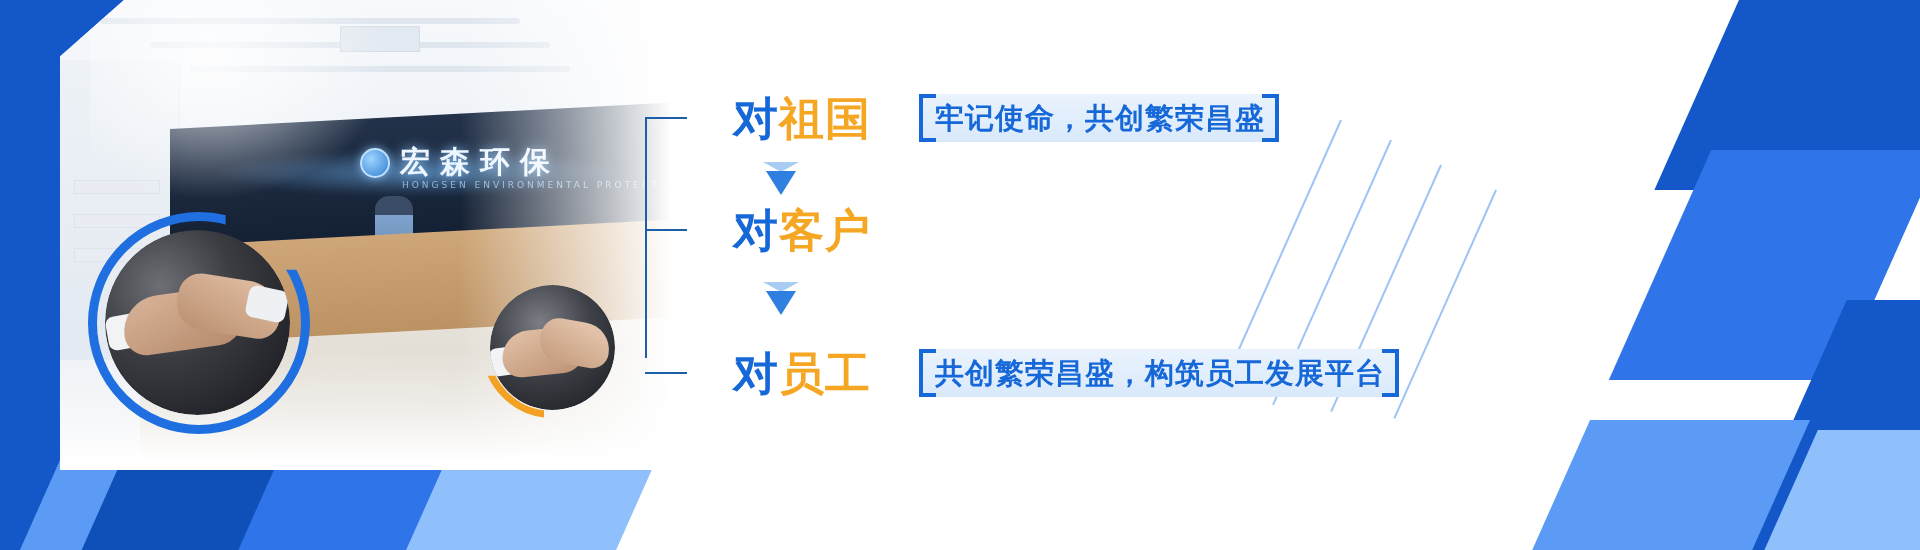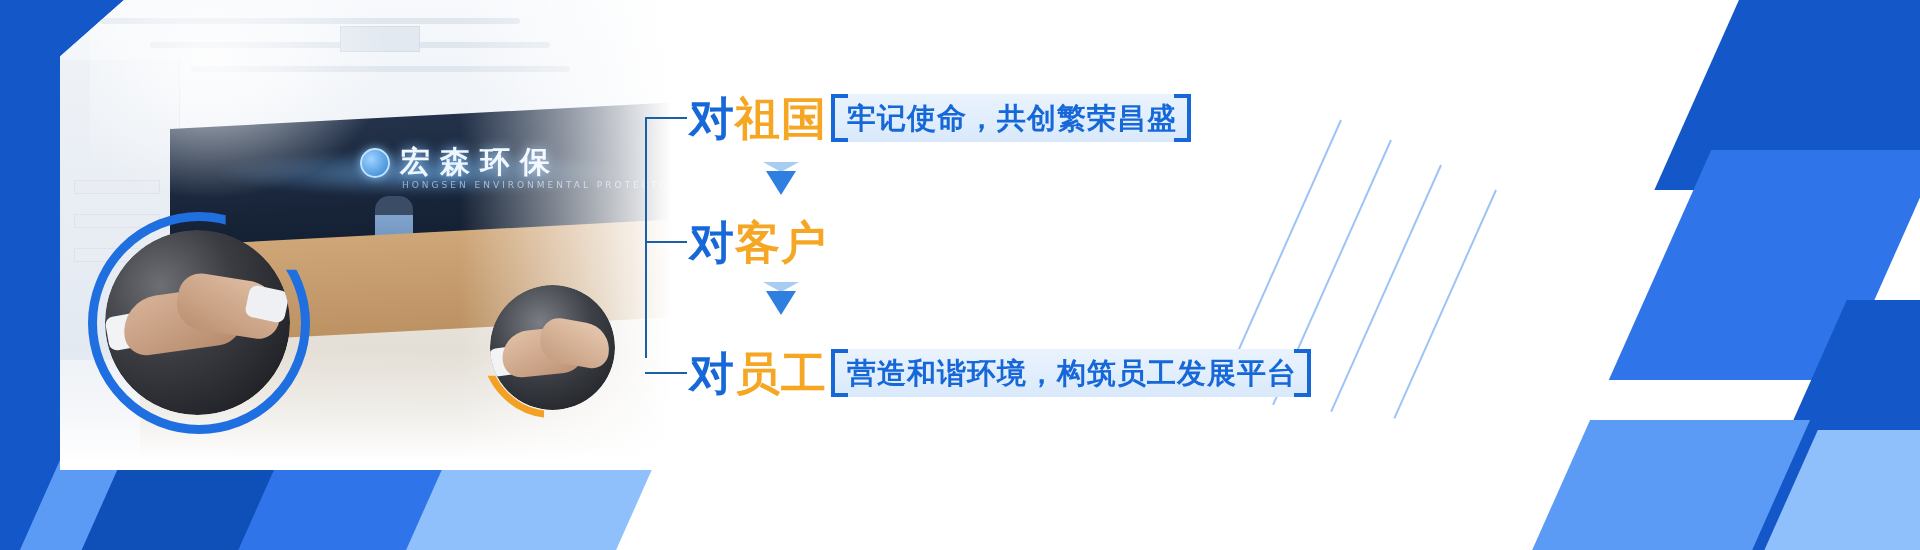--- a/index.html
+++ b/index.html
@@ -236,24 +236,24 @@
   .content {
     position:absolute; left:645px; top:70px; width:740px; height:330px;
     z-index:6;
   }
   .tree-line {
     position:absolute; left:0; top:48px; width:2px; height:240px;
     background:#1a5fa8;
   }
   .row {
     position:absolute; left:0; width:100%; height:72px;
-    display:flex; align-items:center;
+    display:flex; align-items:center;gap:44px;
   }
   .row-1 { top:12px; }
-  .row-2 { top:136px; }
+  .row-2 { top:124px; }
   .row-3 { top:267px; }
 
   .tick {
     width:42px; height:2px; background:#1a5fa8; flex:0 0 auto;
   }
   .label {
     font-size:45px; font-weight:700; white-space:nowrap; line-height:1;
     letter-spacing:1px; margin-left:2px;
   }
   .label .to { color:#1668d8; }
@@ -401,18 +401,18 @@
       <div class="tri-top"></div>
         <div class="tri-bot"></div>
     </div>
 
     <div class="row row-3">
       <div class="tick"></div>
       <div class="label">
         <span class="to">对</span><span class="who">员工</span>
       </div>
       <div class="bracket">
-        <span class="txt">营造和谐环境，构筑员工发展平台</span>
+        <span class="txt">共创繁荣昌盛，构筑员工发展平台</span>
       </div>
     </div>
   </div>
 
 </div>
 
 </body></html>

